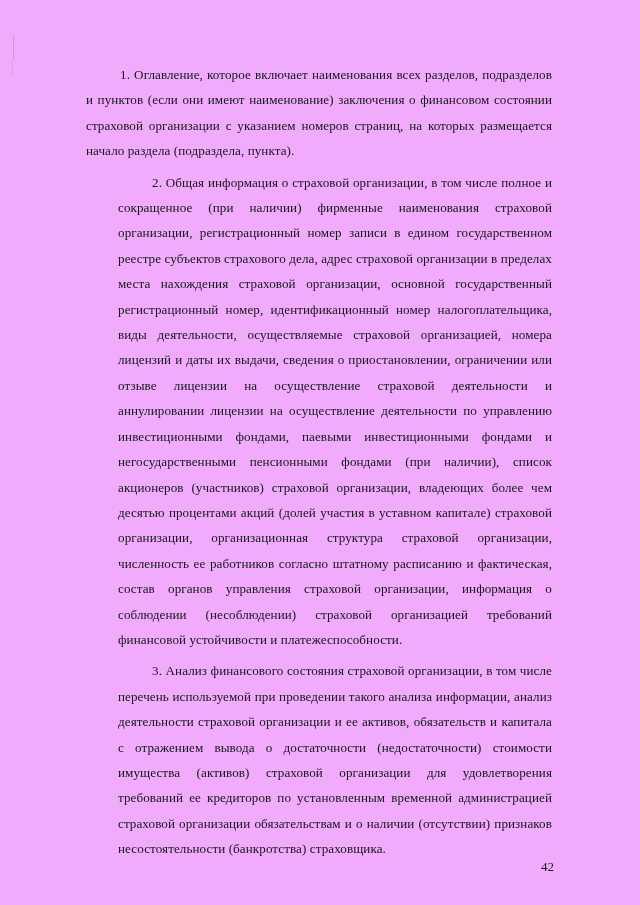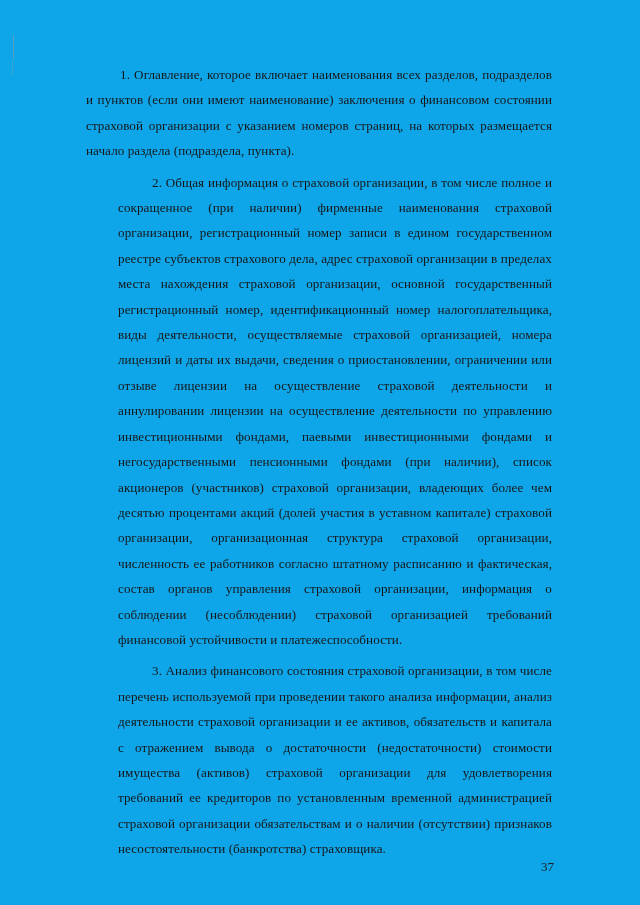--- a/index.html
+++ b/index.html
@@ -14,21 +14,21 @@
     color: #141414;
     position: relative;
     overflow: hidden;
   }
   .page {
     position: absolute;
     left: 0;
     top: 0;
     width: 640px;
     height: 905px;
-    background: #0ea5e9;
+    background: #f0abfc;
   }
   
   .edge-mark {
     position: absolute;
     background: #9a9a9a;
   }
   .edge-mark.left-top {
     left: 13px;
     top: 35px;
     width: 1px;
@@ -78,15 +78,15 @@
 
   <div class="edge-mark left-top"></div>
   <div class="edge-mark left-bottom"></div>
 
   <div class="content">
     <p class="para">1. Оглавление, которое включает наименования всех разделов, подразделов и пунктов (если они имеют наименование) заключения о финансовом состоянии страховой организации с указанием номеров страниц, на которых размещается начало раздела (подраздела, пункта).</p>
     <p class="para">2. Общая информация о страховой организации, в том числе полное и сокращенное (при наличии) фирменные наименования страховой организации, регистрационный номер записи в едином государственном реестре субъектов страхового дела, адрес страховой организации в пределах места нахождения страховой организации, основной государственный регистрационный номер, идентификационный номер налогоплательщика, виды деятельности, осуществляемые страховой организацией, номера лицензий и даты их выдачи, сведения о приостановлении, ограничении или отзыве лицензии на осуществление страховой деятельности и аннулировании лицензии на осуществление деятельности по управлению инвестиционными фондами, паевыми инвестиционными фондами и негосударственными пенсионными фондами (при наличии), список акционеров (участников) страховой организации, владеющих более чем десятью процентами акций (долей участия в уставном капитале) страховой организации, организационная структура страховой организации, численность ее работников согласно штатному расписанию и фактическая, состав органов управления страховой организации, информация о соблюдении (несоблюдении) страховой организацией требований финансовой устойчивости и платежеспособности.</p>
     <p class="para">3. Анализ финансового состояния страховой организации, в том числе перечень используемой при проведении такого анализа информации, анализ деятельности страховой организации и ее активов, обязательств и капитала с отражением вывода о достаточности (недостаточности) стоимости имущества (активов) страховой организации для удовлетворения требований ее кредиторов по установленным временной администрацией страховой организации обязательствам и о наличии (отсутствии) признаков несостоятельности (банкротства) страховщика.</p>
   </div>
 
-  <div class="page-number">37</div>
+  <div class="page-number">42</div>
 
 </div>
 
 </body></html>

